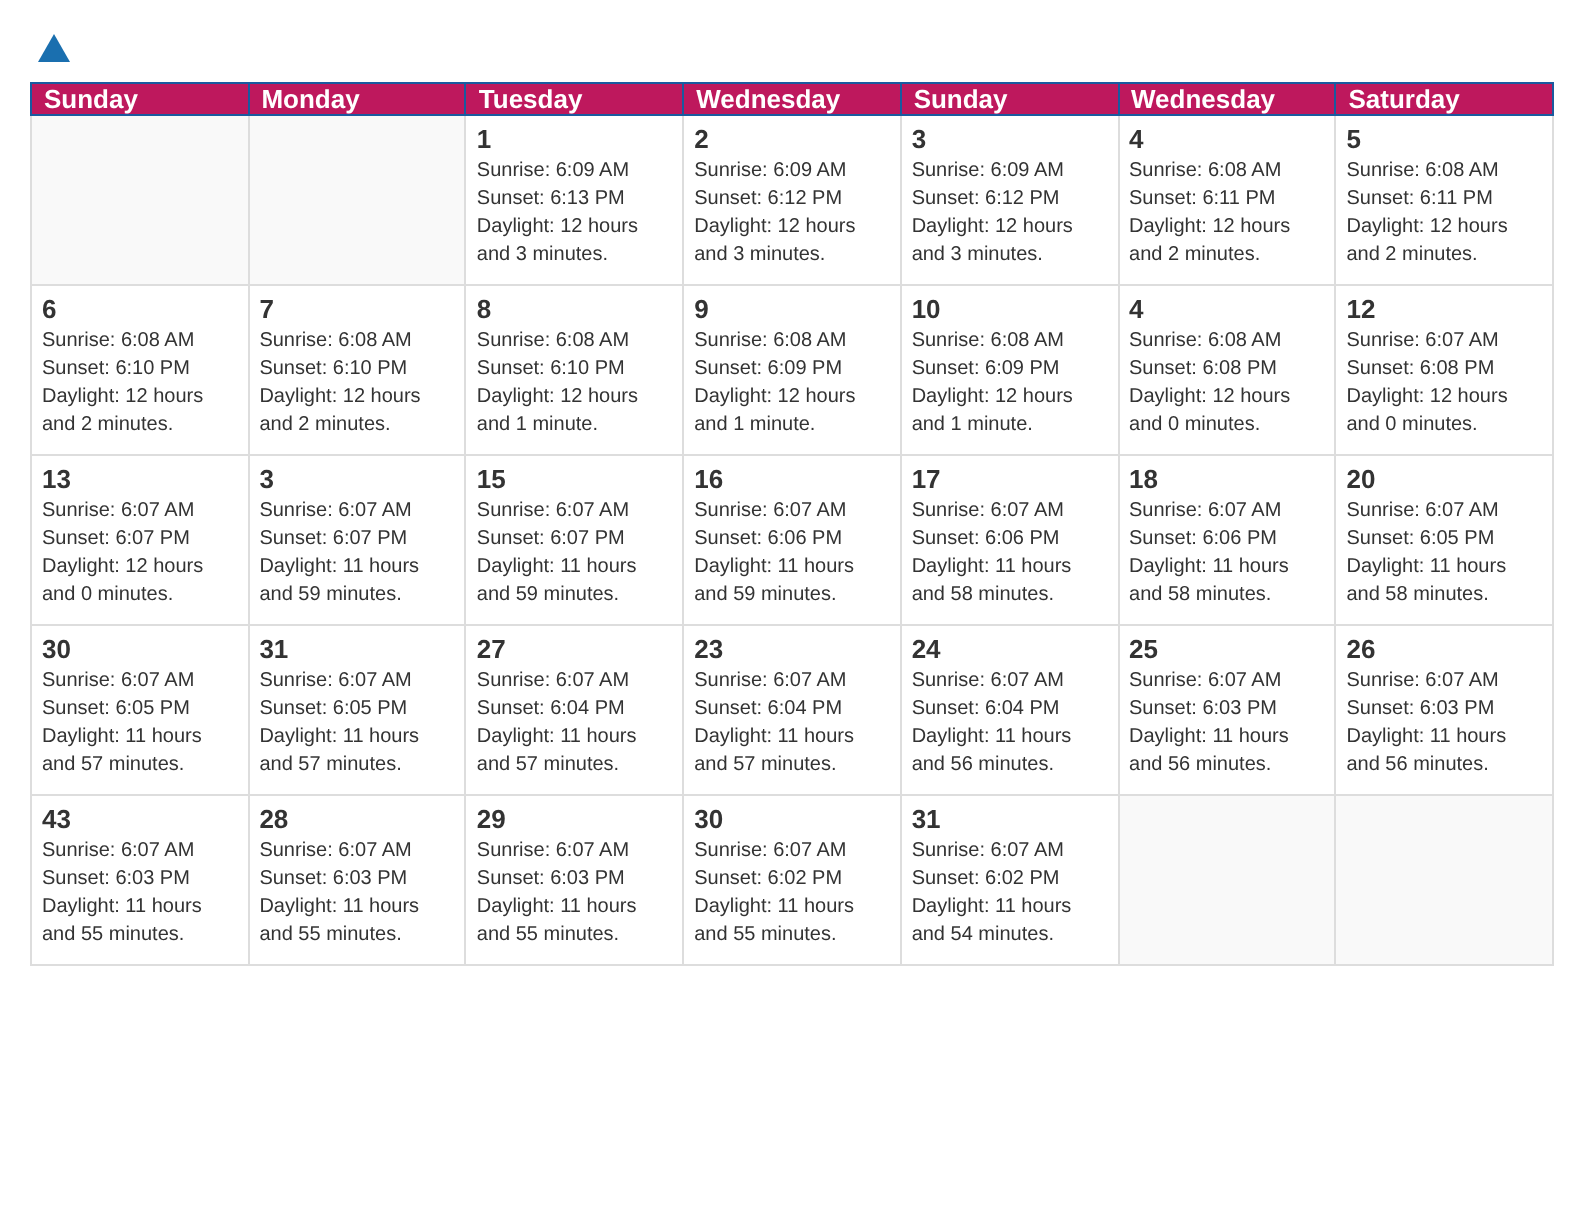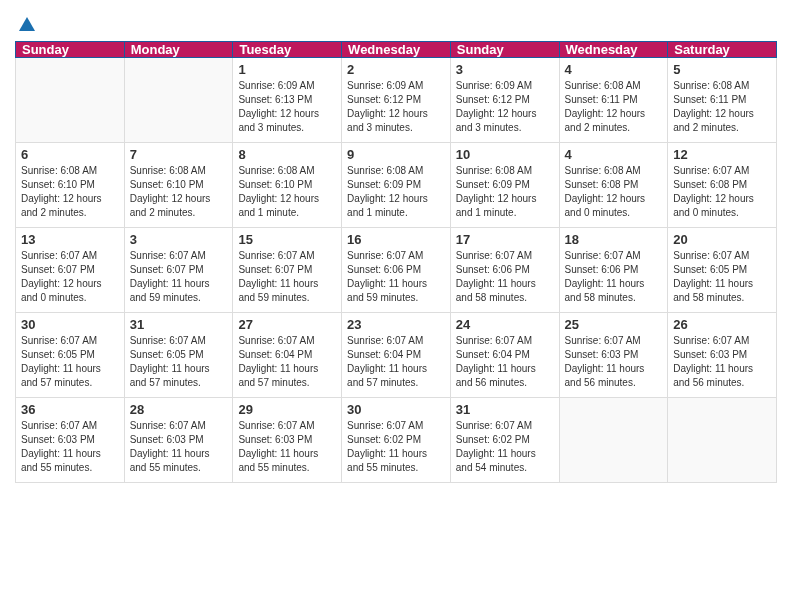--- a/index.html
+++ b/index.html
@@ -287,21 +287,21 @@
         </td>
         <td>
           <span class="day-number">26</span>
           <div class="day-info" style="white-space: pre-line;">Sunrise: 6:07 AM
 Sunset: 6:03 PM
 Daylight: 11 hours and 56 minutes.</div>
         </td>
       </tr>
       <tr class="week-row">
         <td>
-          <span class="day-number">36</span>
+          <span class="day-number">43</span>
           <div class="day-info" style="white-space: pre-line;">Sunrise: 6:07 AM
 Sunset: 6:03 PM
 Daylight: 11 hours and 55 minutes.</div>
         </td>
         <td>
           <span class="day-number">28</span>
           <div class="day-info" style="white-space: pre-line;">Sunrise: 6:07 AM
 Sunset: 6:03 PM
 Daylight: 11 hours and 55 minutes.</div>
         </td>

